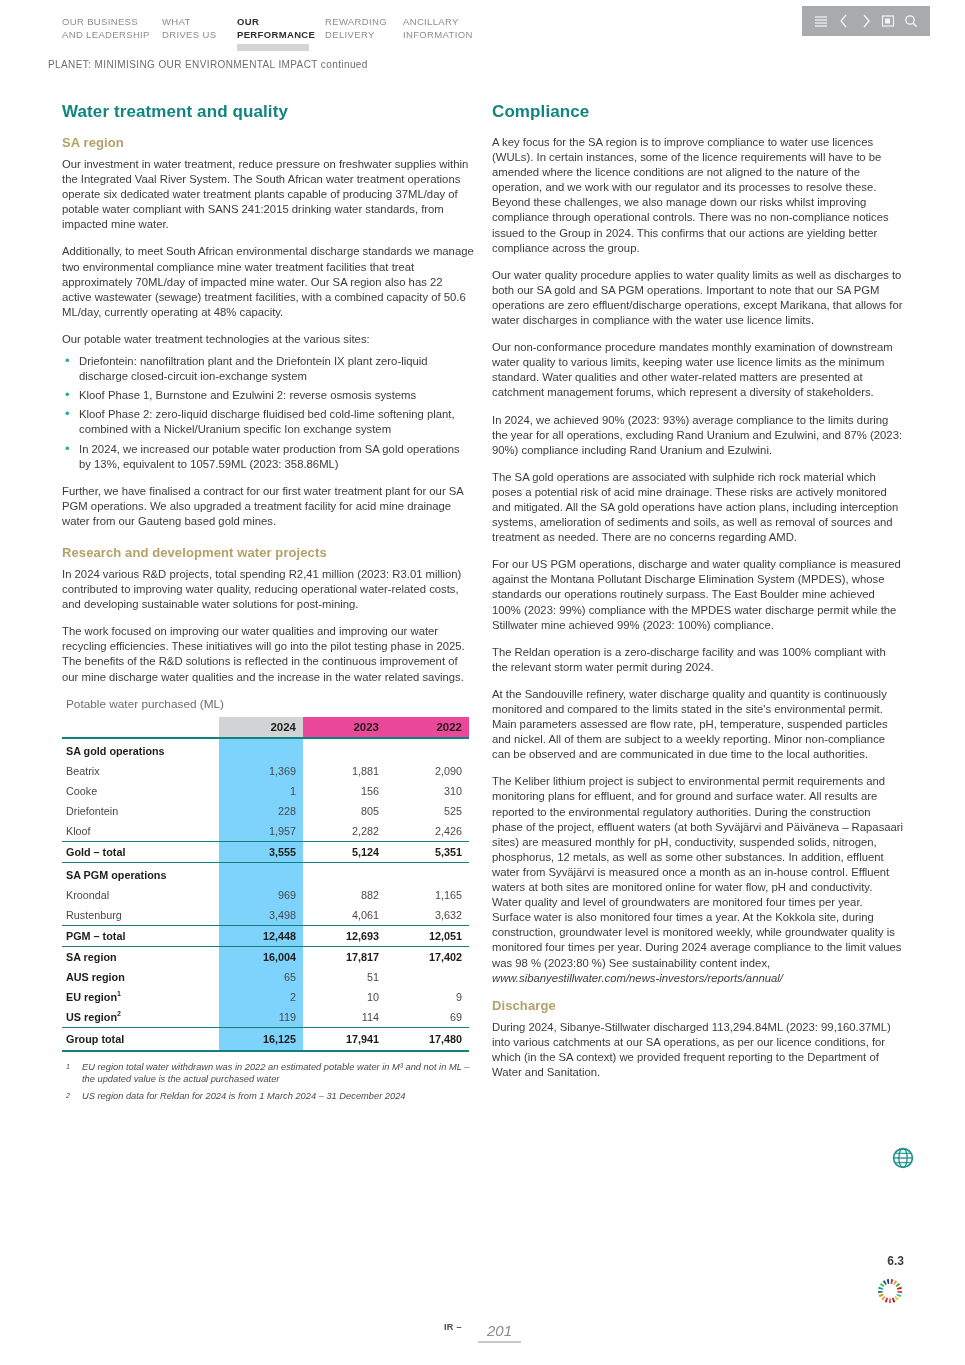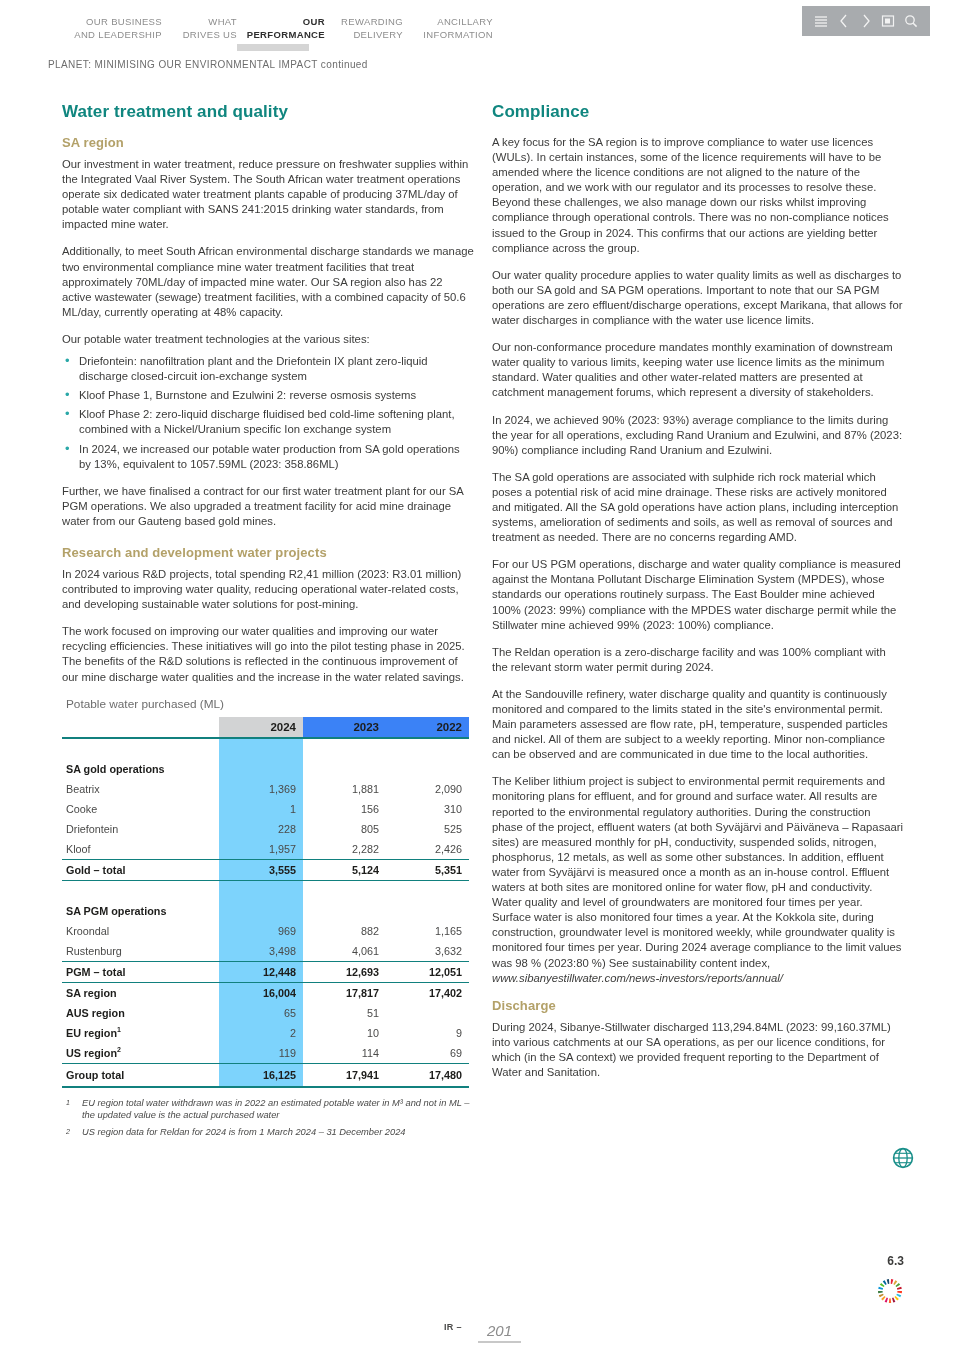--- a/index.html
+++ b/index.html
@@ -26,21 +26,21 @@
   }
   .nav-item {
     font-size: 9.5px;
     letter-spacing: 0.35px;
     line-height: 12.5px;
     color: #8d8d8d;
     text-transform: uppercase;
     padding-bottom: 10px;
     position: relative;
   }
-  .nav-item .nav-line { display:block; white-space: nowrap; text-align: right; }
+  .nav-item .nav-line { display:block; white-space: nowrap; }
   .nav-w1 { width: 100px; }
   .nav-w2 { width: 75px; }
   .nav-w3 { width: 88px; }
   .nav-w4 { width: 78px; }
   .nav-w5 { width: 90px; }
   .nav-item.active { color: #2f2f2f; font-weight: bold; }
   .nav-item.active .nav-underline {
     position: absolute;
     left: 0; bottom: 0;
     width: 72px; height: 7px;
@@ -144,31 +144,31 @@
     padding: 4px 7px 4px 0;
     vertical-align: bottom;
   }
   table.data th.lbl, table.data td.lbl { text-align: left; padding-left: 4px; }
   table.data th.num, table.data td.num { text-align: right; }
 
   thead th {
     font-size: 11.5px;
     font-weight: bold;
     color: #1d1d1b;
-    background: #3b82f6;
+    background: #ec4899;
     padding-top: 7px;
     padding-bottom: 5px;
     border-bottom: 2.2px solid #11807e;
   }
   thead th.blank { background: #ffffff; border-bottom: 2.2px solid #11807e; }
   thead th.hl { background: #d2d3d4; }
 
   tbody td { color: #4a4a49; border-bottom: none; }
   tbody td.hl { background: #7dd3fc; }
-  tr.grp td { font-weight: bold; color: #1d1d1b; padding-top: 24px; }
+  tr.grp td { font-weight: bold; color: #1d1d1b; padding-top: 6px; }
   tr.total td {
     font-weight: bold; color: #1d1d1b;
     border-top: 1.6px solid #11807e;
     border-bottom: 1.6px solid #11807e;
   }
   tr.subregion td { font-weight: bold; color: #1d1d1b; }
   tr.subregion td.num { font-weight: normal; color:#4a4a49; }
   tr.subregion.first td { border-top: 1.6px solid #11807e; }
   tr.subregion.boldnum td.num { font-weight: bold; color:#1d1d1b; }
   tr.grand td {

